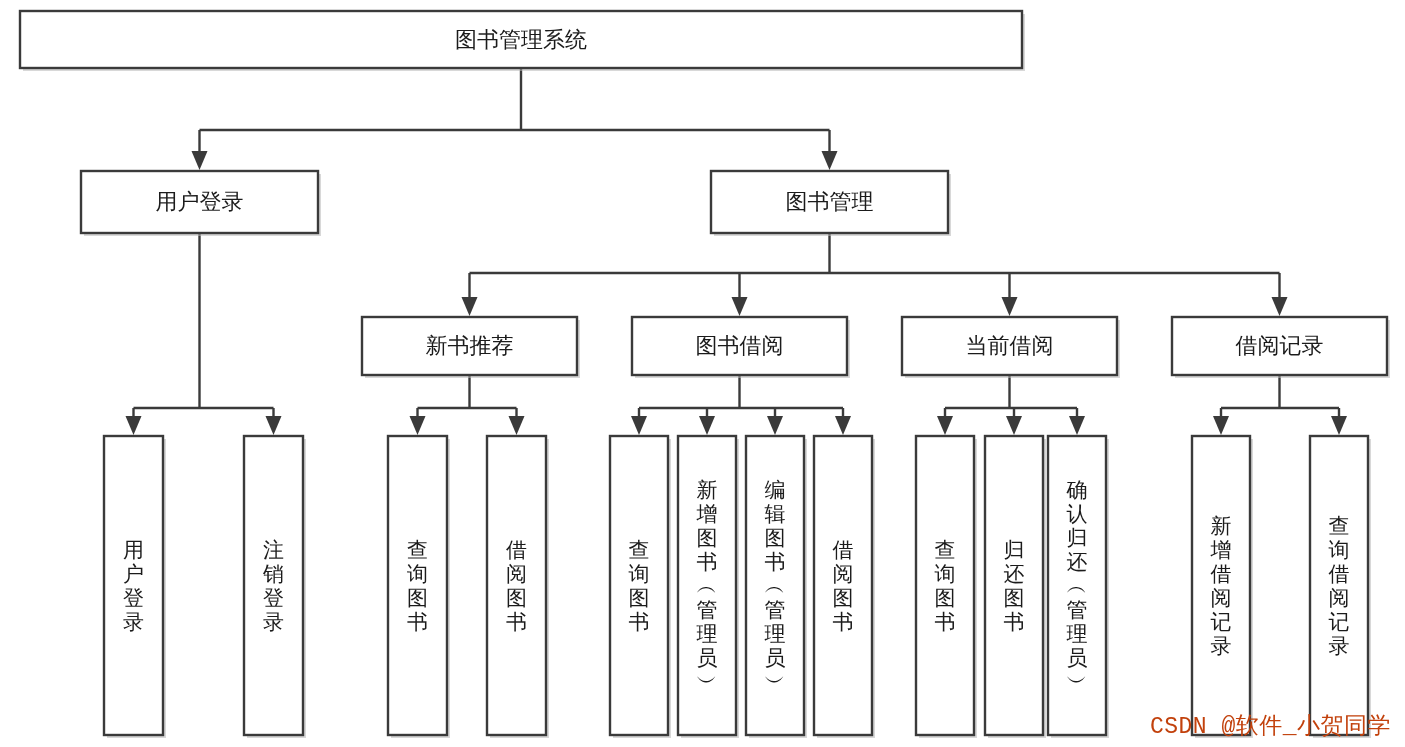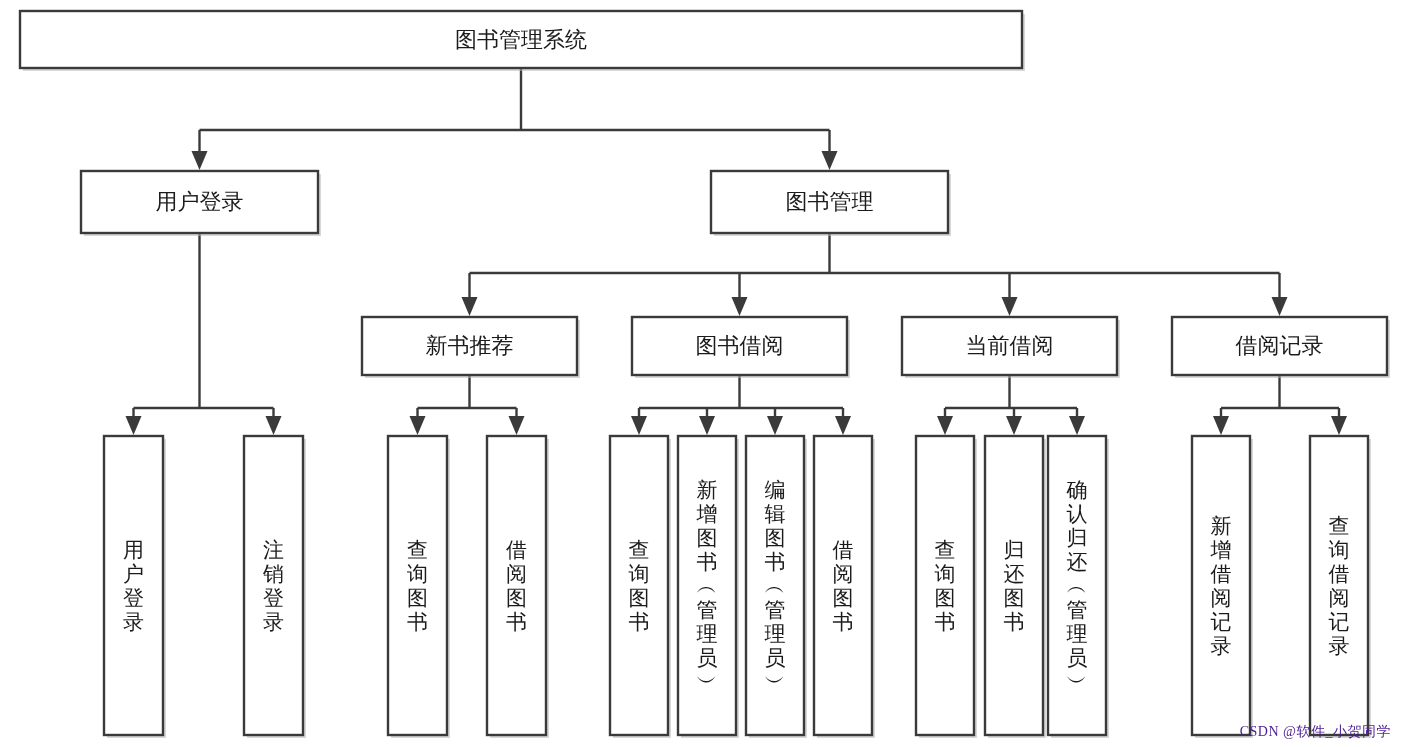--- a/index.html
+++ b/index.html
@@ -32,23 +32,23 @@
   .node-label-v{
     font-family:"DejaVu Sans","Liberation Sans",sans-serif;
     font-size:21px;
     fill:#1b1b1b;
     text-anchor:middle;
   }
   .watermark{
     position:absolute;
     right:14px;
     bottom:6px;
-    font-family:Liberation Serif, serif;
-    font-size:14px;
-    color:#4c1d95;
+    font-family:Liberation Mono, monospace;
+    font-size:23px;
+    color:#c2410c;
     letter-spacing:.5px;
     white-space:nowrap;
     user-select:none;
   }
 </style>
 </head>
 <body>
 
 <svg id="diagram" viewBox="0 0 1405 747">
   <g id="edge-layer">

